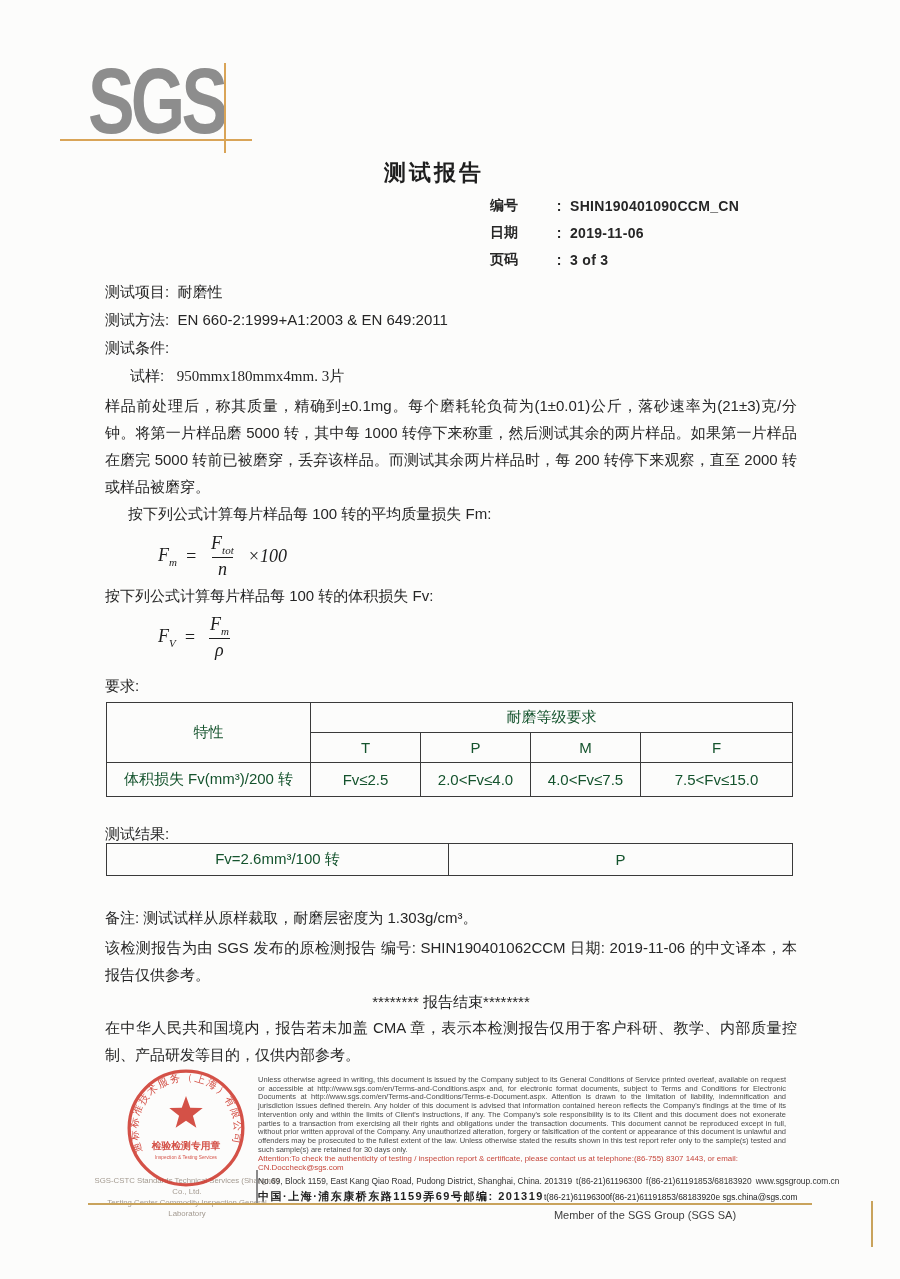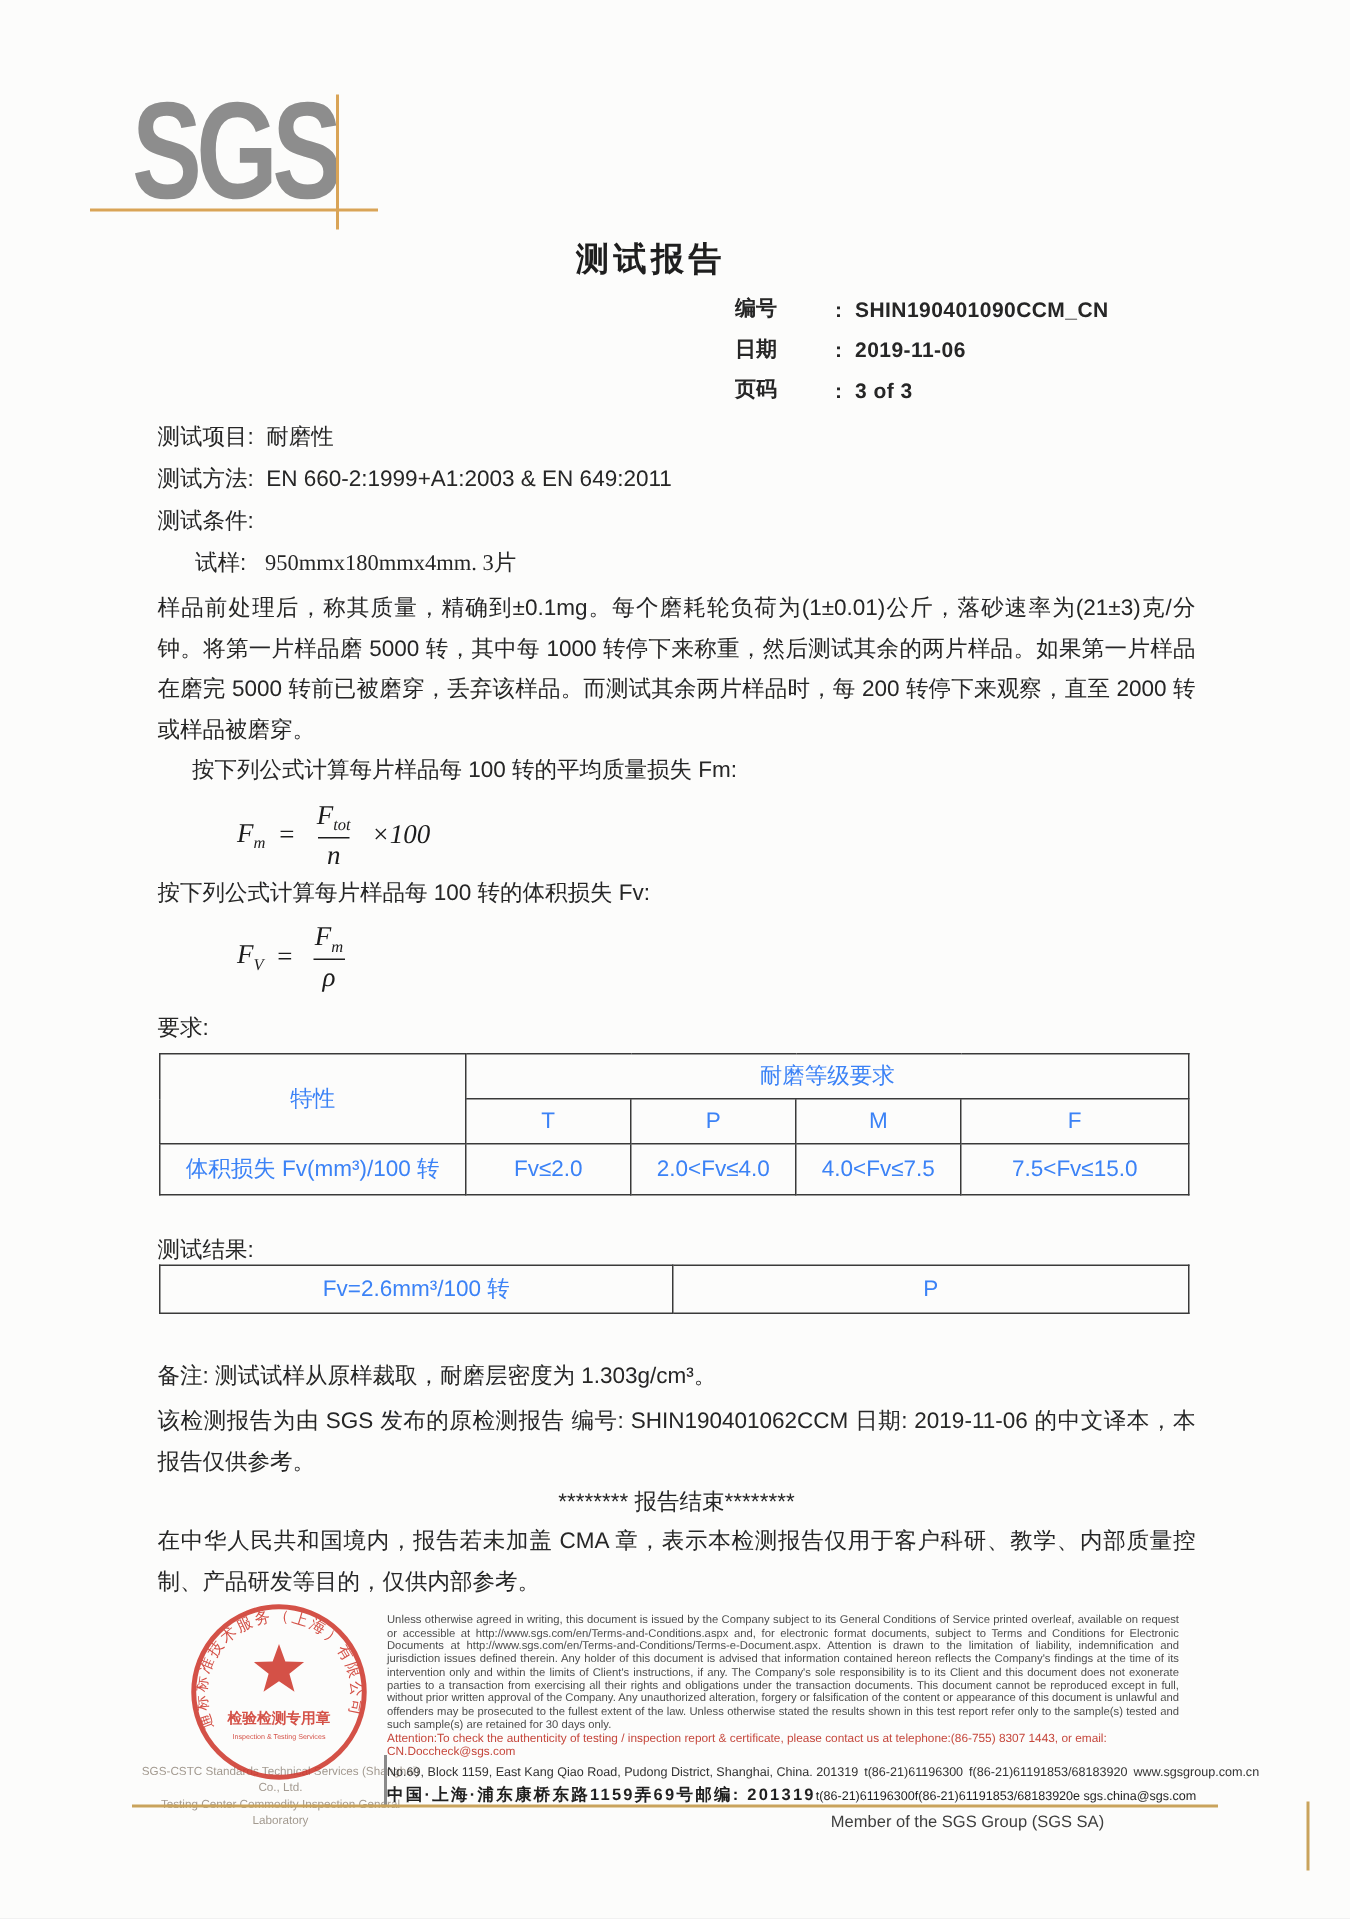--- a/index.html
+++ b/index.html
@@ -36,21 +36,21 @@
   .formula { left:158px; display:flex; align-items:center; gap:8px;
              font-family:"Liberation Serif", serif; font-style:italic; font-size:18px; color:#1d1d1d; }
   .fsub { font-size:11px; vertical-align:sub; }
   .frac { display:inline-flex; flex-direction:column; align-items:center; }
   .frac .num { padding:0 6px 1px; }
   .frac .den { border-top:1.4px solid #1d1d1d; padding:1px 6px 0; }
 
   
   table { border-collapse:collapse; table-layout:fixed; }
   td { border:1.6px solid #3a3a3a; text-align:center; vertical-align:middle;
-       font-size:15px; color:#3b82f6; overflow:hidden; }
+       font-size:15px; color:#14532d; overflow:hidden; }
   .t1 { left:106px; top:702px; }
   .t2 { left:106px; top:843px; }
 
   
   .footer-text { left:258px; top:1076px; width:528px; }
   .disclaimer { font-size:7.5px; line-height:8.7px; text-align:justify; color:#4c4c4c; }
   .attention  { font-size:7.9px; line-height:8.8px; color:#c5473c; margin-top:1px; }
   .addr-en { display:flex; gap:4px; font-size:8.4px; color:#333; margin-top:3px; white-space:nowrap; }
   .addr-cn { display:flex; font-size:10.5px; color:#1f1f1f; margin-top:3px; white-space:nowrap; align-items:baseline; }
   .addr-cn .cnbig { letter-spacing:1.5px; font-weight:bold; font-size:11px; }
@@ -145,22 +145,22 @@
       <td rowspan="2">特性</td>
       <td colspan="4">耐磨等级要求</td>
     </tr>
     <tr style="height:30px;">
       <td>T</td>
       <td>P</td>
       <td>M</td>
       <td>F</td>
     </tr>
     <tr style="height:34px;">
-      <td>体积损失 Fv(mm³)/100 转</td>
-      <td>Fv≤2.0</td>
+      <td>体积损失 Fv(mm³)/200 转</td>
+      <td>Fv≤2.5</td>
       <td>2.0&lt;Fv≤4.0</td>
       <td>4.0&lt;Fv≤7.5</td>
       <td>7.5&lt;Fv≤15.0</td>
     </tr>
   </tbody>
     </table>
 
   <div class="abs bline" style="top:824px;">测试结果:</div>
 
   <table class="abs t2">

